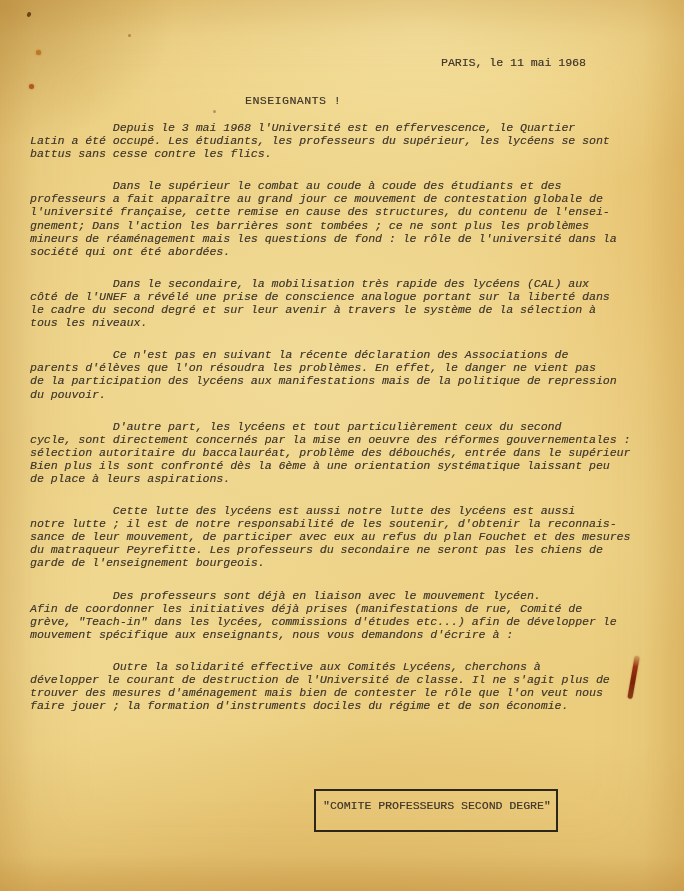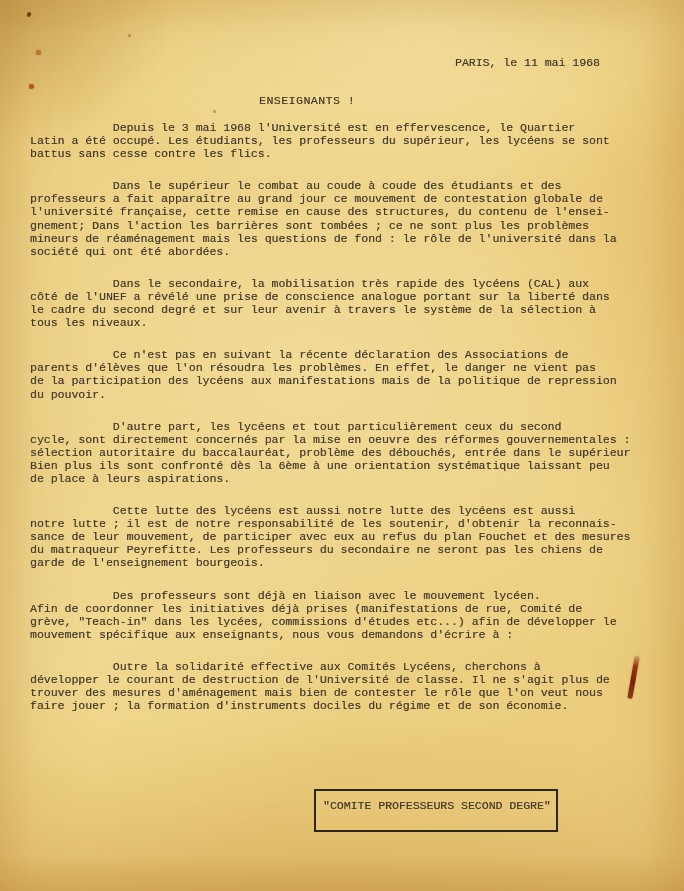--- a/index.html
+++ b/index.html
@@ -21,24 +21,24 @@
       linear-gradient(180deg, rgba(205,152,62,0.22) 0, rgba(205,152,62,0) 4%, rgba(205,152,62,0) 96%, rgba(188,132,46,0.30) 100%),
       linear-gradient(90deg, rgba(196,146,58,0.20) 0, rgba(196,146,58,0) 5%, rgba(196,146,58,0) 94%, rgba(208,156,66,0.28) 100%);
     box-shadow: inset 0 0 85px rgba(170,120,45,0.28);
   }
   .txt{
     font-size:11.5px;
     line-height:13.1px;
     white-space:pre;
     text-shadow:0.3px 0.3px 0.4px rgba(82,68,44,0.55);
   }
-  .date{position:absolute;top:56px;left:455px;text-align:right;}
-  .title{position:absolute;top:94px;left:259px;letter-spacing:0.5px;}
+  .date{position:absolute;top:56px;left:441px;text-align:right;}
+  .title{position:absolute;top:94px;left:245px;letter-spacing:0.5px;}
   .body{position:absolute;top:121px;left:30px;width:642px;}
-  .body p{margin:0 0 19px 0;}
+  .body p{margin:0 0 19px 0;font-style:italic;}
   .address-box{
     position:absolute;top:789px;left:314px;width:244px;
     border:2px solid var(--box_border,#2d261b);
     padding:7px 4px 16px 7px;
     box-sizing:border-box;
     background:rgba(255,240,180,0.08);
   }
   .address-box .txt{line-height:15.5px;}
   .addr3{margin-top:5px;display:inline-block;border-bottom:1.6px solid currentColor;padding:0 8px 1px 0;}
   .pen-mark{

